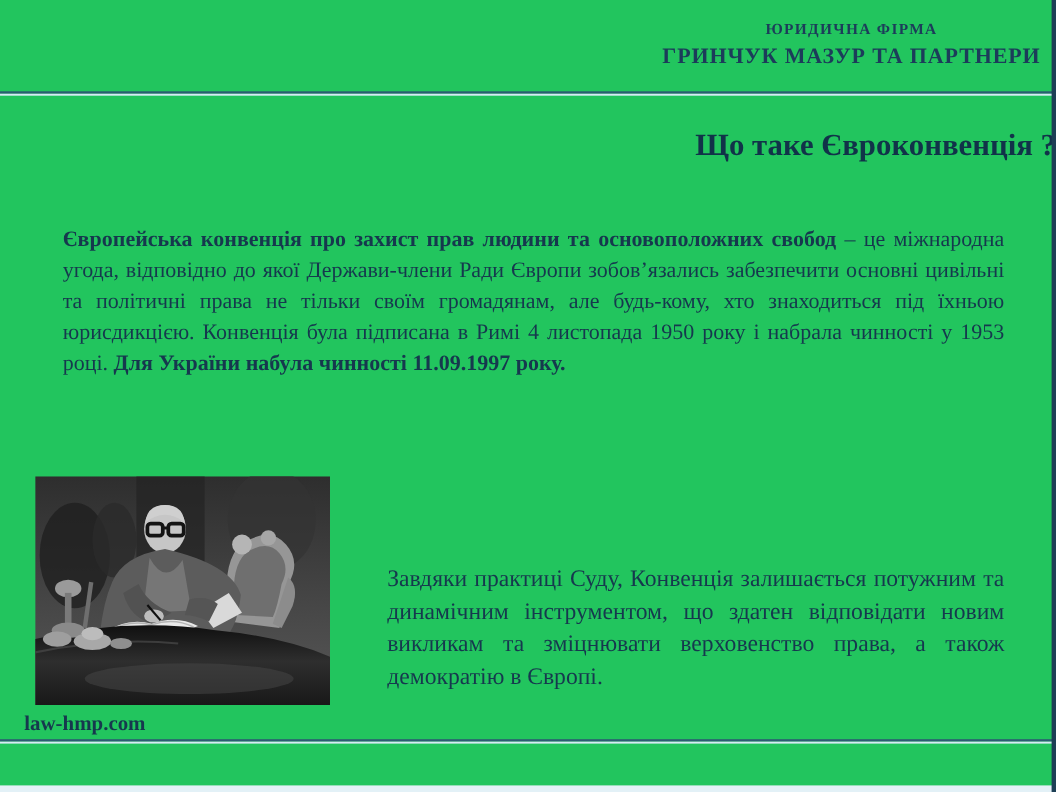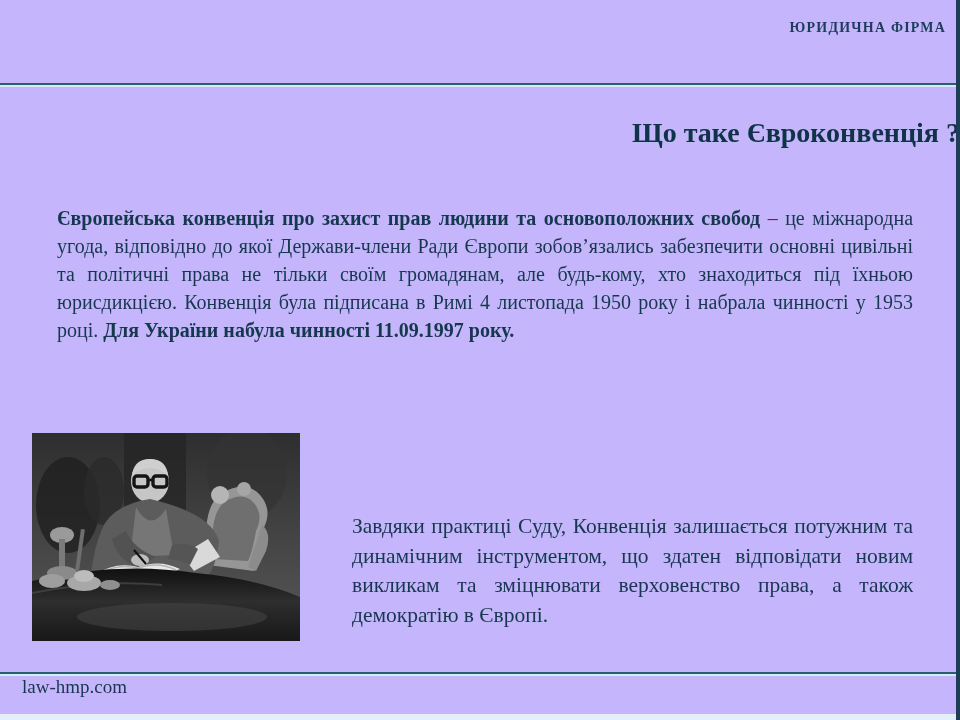--- a/index.html
+++ b/index.html
@@ -1,20 +1,20 @@
 <!DOCTYPE html>
 <html><head>
 <meta charset="utf-8">
 <style>
   html, body { margin: 0; padding: 0; background: #ffffff; }
   .slide {
     position: relative;
     width: 960px;
     height: 720px;
-    background: #c4b5fd;
+    background: #22c55e;
     overflow: hidden;
     font-family: "Liberation Serif", "DejaVu Serif", serif;
     color: #16384E;
   }
 
   
   .firm-block {
     position: absolute;
     top: 18px;
     right: 14px;
@@ -99,34 +99,35 @@
     position: absolute;
     top: 433px;
     left: 32px;
     width: 268px;
     height: 208px;
   }
   .photo-frame svg { display: block; width: 100%; height: 100%; }
 
   .website-label {
     position: absolute;
-    top: 676px;
+    top: 648px;
     left: 22px;
     font-size: 19px;
-    font-weight: normal;
+    font-weight: bold;
     color: #16384E;
   }
 </style>
 </head>
 <body>
 
 <div class="slide">
 
   <div class="firm-block">
     <div class="firm-type">ЮРИДИЧНА ФІРМА</div>
+    <div class="firm-name">ГРИНЧУК МАЗУР ТА ПАРТНЕРИ</div>
   </div>
 
   <div class="divider divider-top"></div>
   <div class="divider-glow divider-top-glow"></div>
 
   <h1 class="page-title">Що таке Євроконвенція ?</h1>
 
   <p class="intro-paragraph"><b>Європейська конвенція про захист прав людини та основоположних свобод</b><span> – це міжнародна угода, відповідно до якої Держави-члени Ради Європи зобов’язались забезпечити основні цивільні та політичні права не тільки своїм громадянам, але будь-кому, хто знаходиться під їхньою юрисдикцією. Конвенція була підписана в Римі 4 листопада 1950 року і набрала чинності у 1953 році. </span><b>Для України набула чинності 11.09.1997 року.</b></p>
 
   <div class="photo-frame" title="Чорно-біле фото: чоловік в окулярах підписує документ за столом">

